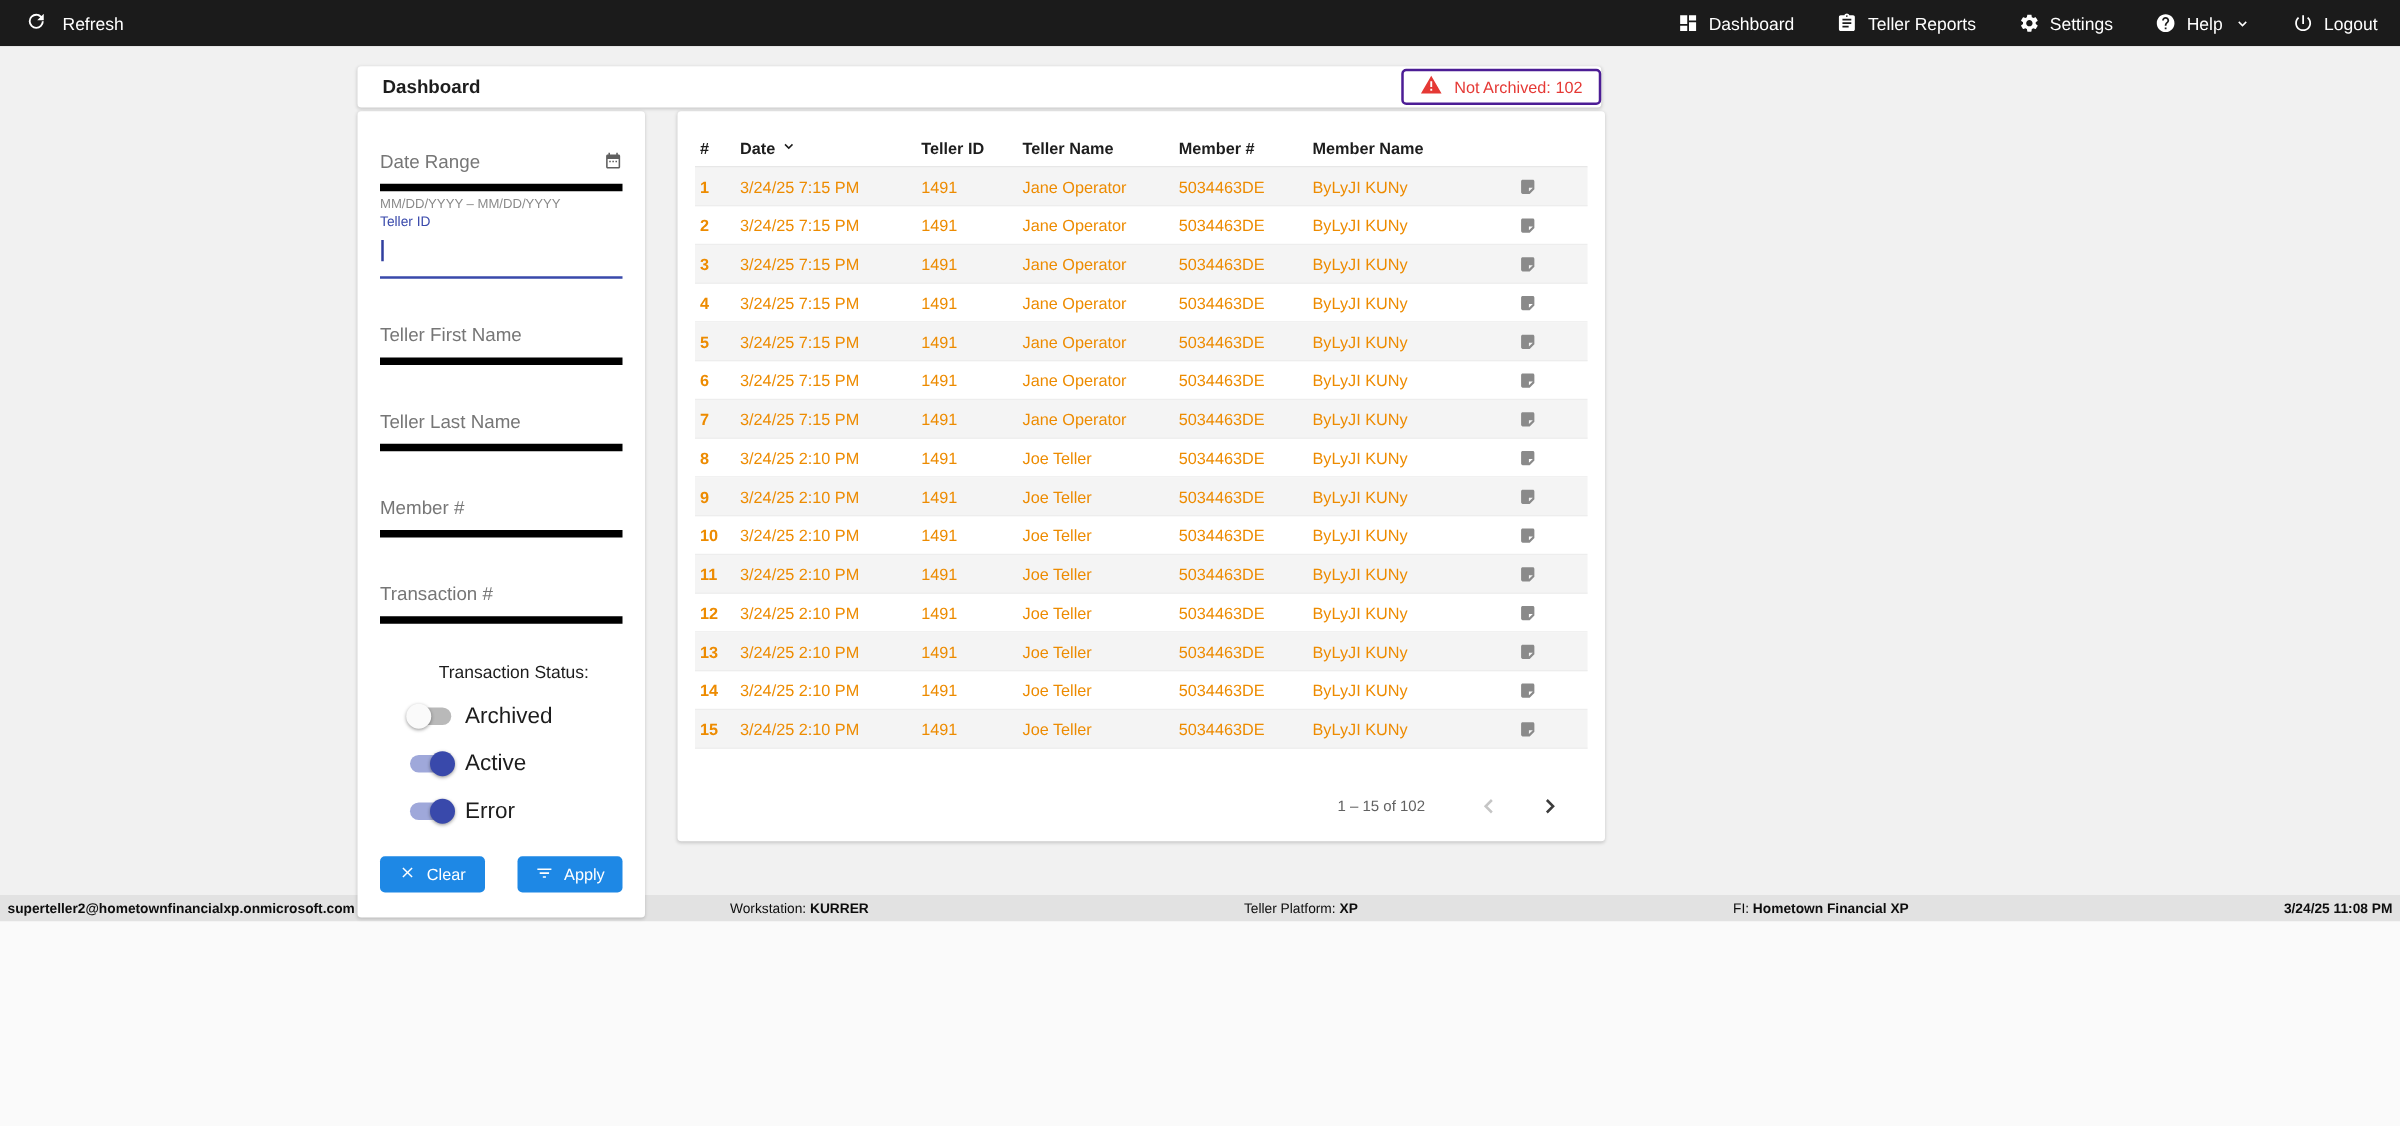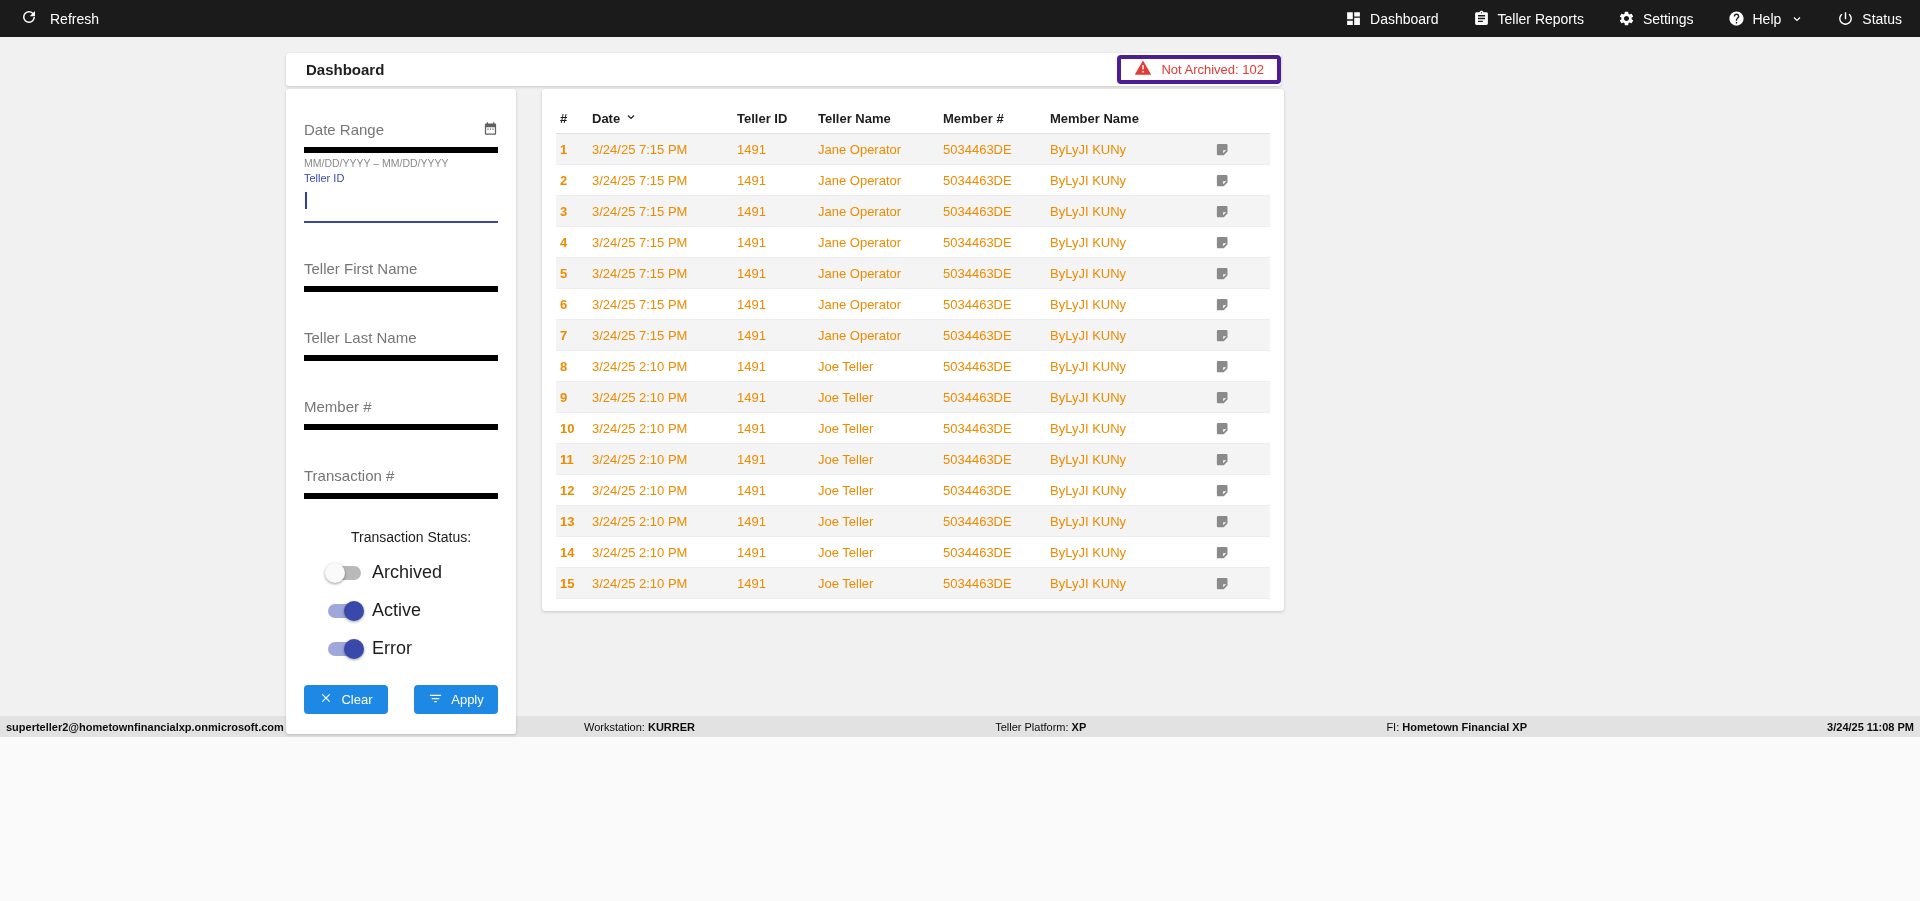--- a/index.html
+++ b/index.html
@@ -28,21 +28,21 @@
   .container { width: 995px; margin-left: 286px; }
 
   .header-card {
     background: #fff; height: 33px; border-radius: 3px;
     box-shadow: 0 1px 3px rgba(0,0,0,.18);
     display: flex; align-items: center; justify-content: space-between;
     padding-left: 20px;
   }
   .page-title { font-size: 15px; font-weight: bold; color: #1d1d1d; }
   .badge {
-    height: 29px; background: #fff; border: 4px solid #4c1d95; border-radius: 4px;
+    height: 29px; background: #fff; border: 2px solid #4c1d95; border-radius: 4px;
     display: flex; align-items: center; gap: 9px; padding: 0 13px;
     color: #e53935; font-size: 13px; margin-right: 0;
   }
 
   .content-row { display: flex; gap: 26px; margin-top: 3px; align-items: flex-start; }
 
   
   .sidebar-card {
     width: 231px; min-height: 589px; background: #fff; border-radius: 3px;
     box-shadow: 0 1px 3px rgba(0,0,0,.18);
@@ -164,21 +164,21 @@
             <polyline points="6 9 12 15 18 9"></polyline>
           </svg>
       </span>
     </div>
     <div class="nav-item">
       <span>
         <svg width="17" height="17" viewBox="0 0 24 24" fill="#ffffff">
             <path d="M13 3h-2v10h2V3zm4.83 2.17l-1.42 1.42C17.99 7.86 19 9.81 19 12c0 3.87-3.13 7-7 7s-7-3.13-7-7c0-2.19 1.01-4.14 2.58-5.42L6.17 5.17C4.23 6.82 3 9.26 3 12c0 4.97 4.03 9 9 9s9-4.03 9-9c0-2.74-1.23-5.18-3.17-6.83z"></path>
           </svg>
       </span>
-      <span>Status</span>
+      <span>Logout</span>
     </div>
   </div>
 </div>
 
 <div class="page">
   <div class="container">
 
     <div class="header-card">
       <span class="page-title">Dashboard</span>
       <div class="badge">
@@ -479,20 +479,33 @@
             <div>5034463DE</div>
             <div>ByLyJI KUNy</div>
             <div class="cell-icon">
               <svg width="15" height="15" viewBox="0 0 24 24" fill="#8a8a8a">
                   <path d="M19 3H5c-1.1 0-2 .9-2 2v14c0 1.1.9 2 2 2h9l6-6V5c0-1.1-.9-2-2-2zm-6 15v-5h5l-5 5z"></path>
                 </svg>
             </div>
           </div>
           </div>
 
+        <div class="pagination">
+          <span class="page-label">1 – 15 of 102</span>
+          <span class="page-btn">
+            <svg width="20" height="20" viewBox="0 0 24 24" fill="none" stroke="#c5c5c5" stroke-width="2.4">
+                <polyline points="15 6 9 12 15 18"></polyline>
+              </svg>
+          </span>
+          <span class="page-btn">
+            <svg width="20" height="20" viewBox="0 0 24 24" fill="none" stroke="#3c3c3c" stroke-width="2.4">
+                <polyline points="9 6 15 12 9 18"></polyline>
+              </svg>
+          </span>
+        </div>
 
       </div>
     </div>
   </div>
 </div>
 
 <div class="footer">
   <span class="seg"><b>superteller2@hometownfinancialxp.onmicrosoft.com</b></span>
   <span class="seg">
     <span>Workstation:</span> <b>KURRER</b>

